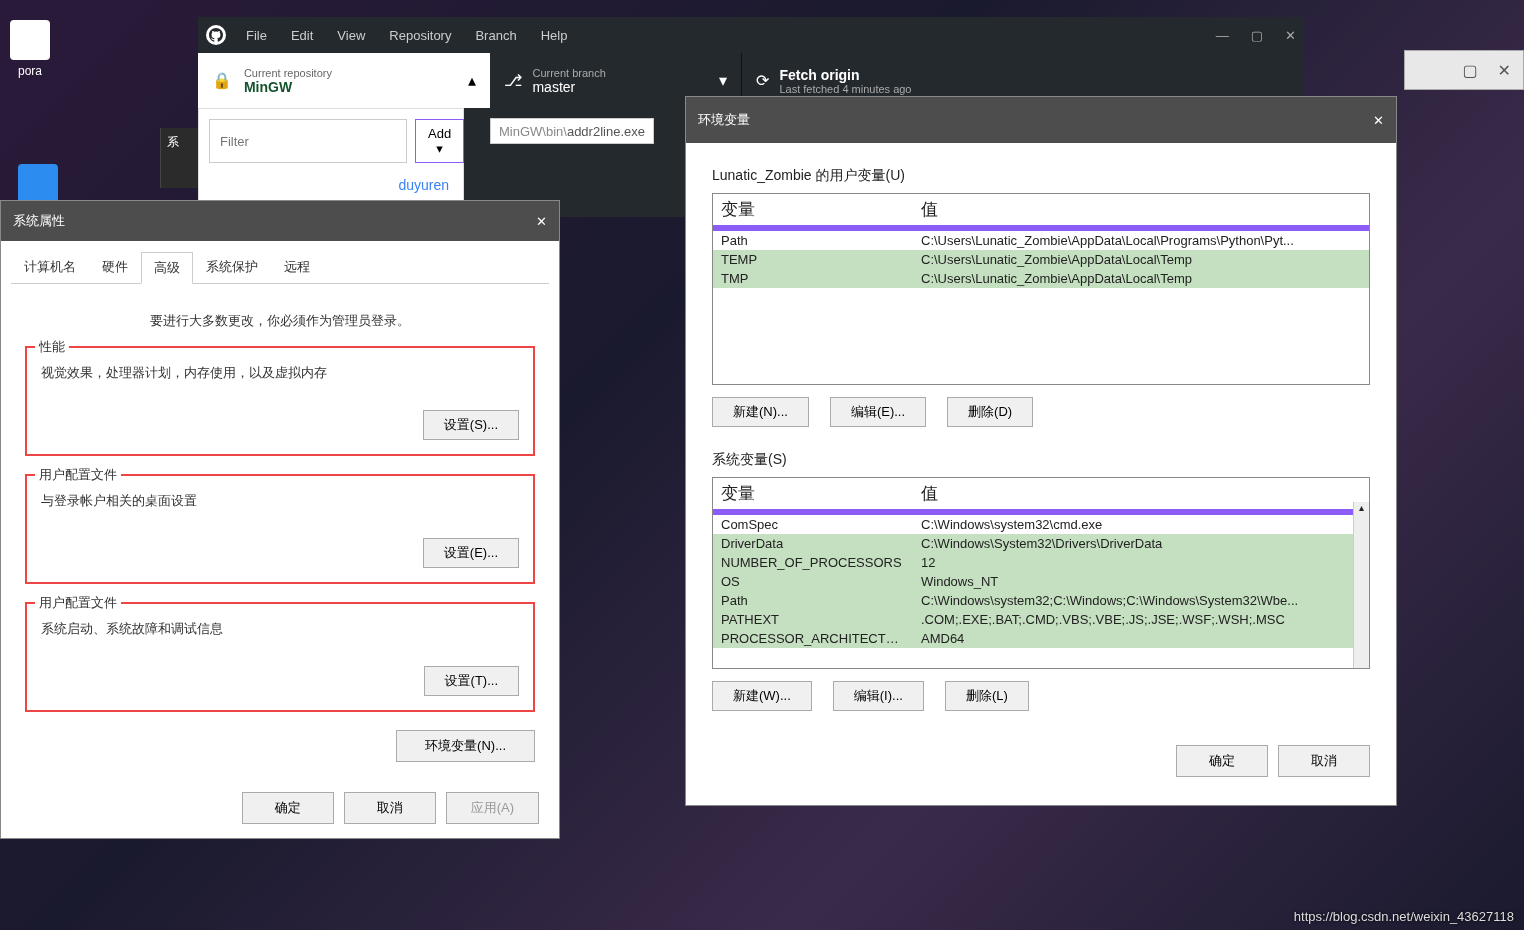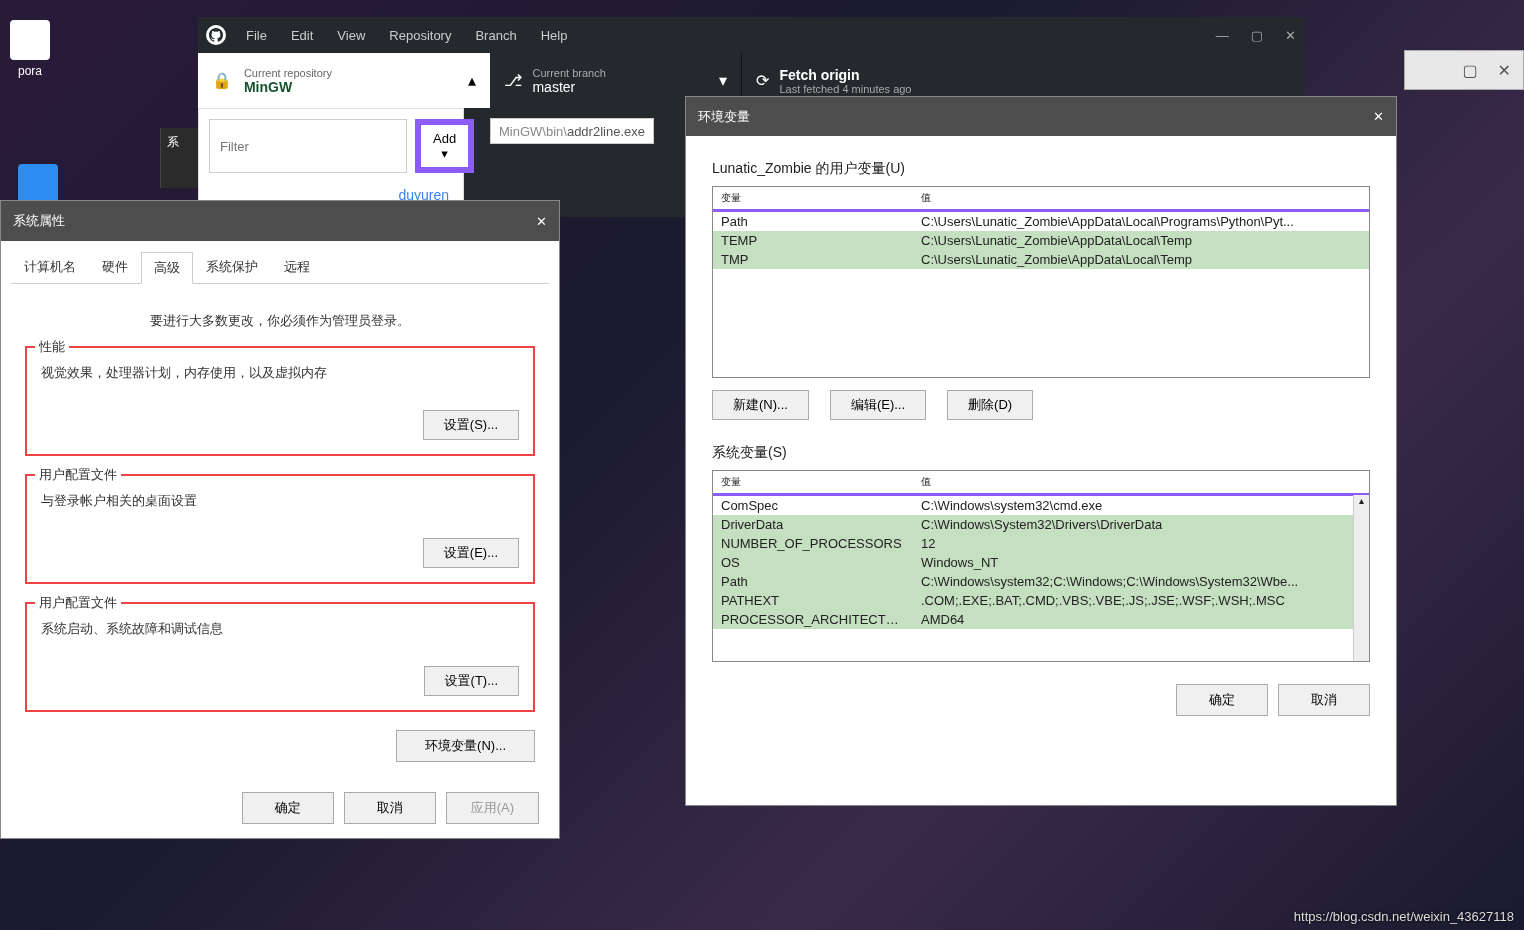--- a/index.html
+++ b/index.html
@@ -18,47 +18,47 @@
 .gh-repo-panel { width: 292px; background: #fff; display: flex; align-items: center; padding: 0 14px; position: relative; }
 .gh-repo-panel .label { font-size: 11px; color: #666; }
 .gh-repo-panel .value { font-size: 14px; color: #14532d; font-weight: bold; }
 .gh-branch { flex: 1; display: flex; align-items: center; padding: 0 14px; color: #fff; }
 .gh-fetch { width: 350px; display: flex; align-items: center; padding: 0 14px; color: #fff; }
 .gh-sub { font-size: 11px; color: #aaa; }
 .chevron { margin-left: auto; }
 .gh-repo-dropdown { position: absolute; top: 108px; left: 198px; width: 266px; background: #fff; border: 1px solid #ddd; padding: 10px; }
 .gh-filter-row { display: flex; gap: 8px; }
 .gh-filter { flex: 1; border: 1px solid #ccc; padding: 6px 10px; font-size: 13px; }
-.gh-add { border: 6px solid #8b5cf6; padding: 6px 12px; font-size: 13px; background:#fff; }
+.gh-add { border: 1px solid #8b5cf6; padding: 6px 12px; font-size: 13px; background:#fff; }
 .gh-repo-item { padding: 14px 4px 6px; font-size: 14px; color: #3b82f6; text-align: right; }
 .gh-pathbar { position: absolute; top: 118px; left: 490px; height: 26px; background: #fff; border: 1px solid #ccc; padding: 2px 8px; font-size: 13px; color: #555; display:flex; align-items:center; }
 
 
 .sysprop { position: absolute; left: 0; top: 200px; width: 560px; background: #fff; border: 1px solid #888; }
 .sysprop-title { height: 40px; background: #4d4d4d; color: #fff; display: flex; align-items: center; padding: 0 12px; font-size: 13px; }
 .sysprop-close { margin-left: auto; }
 .sysprop-tabs { display: flex; border-bottom: 1px solid #ccc; margin: 10px 10px 0; font-size: 13px; }
 .sysprop-tab { padding: 6px 12px; border: 1px solid transparent; color: #333; }
 .sysprop-tab.active { border: 1px solid #ccc; border-bottom: 1px solid #fff; background: #fff; position: relative; top: 1px; }
 .sysprop-body { padding: 16px 24px; font-size: 13px; color: #333; }
 .fieldset { border: 2px solid #ef4444; padding: 16px 14px 14px; margin-top: 8px; position: relative; }
 .fieldset-title { position: absolute; top: -10px; left: 8px; background: #fff; padding: 0 4px; font-size: 13px; }
 .fieldset .desc { margin-bottom: 28px; }
 .fieldset .btn-row { text-align: right; }
 .win-btn { border: 1px solid #aaa; background: #f0f0f0; padding: 5px 20px; font-size: 13px; cursor: pointer; }
 .sysprop-footer { display: flex; justify-content: flex-end; gap: 10px; padding: 14px 20px; }
 
 
 .envdlg { position: absolute; left: 685px; top: 96px; width: 712px; height: 710px; background: #fff; border: 1px solid #888; }
-.envdlg-title { height: 39px; background: #4d4d4d; color: #fff; display: flex; align-items: center; padding: 0 12px; font-size: 13px; justify-content: center; }
+.envdlg-title { height: 46px; background: #4d4d4d; color: #fff; display: flex; align-items: center; padding: 0 12px; font-size: 13px; justify-content: center; }
 .envdlg-body { padding: 24px 26px 10px; font-size: 14px; color: #222; }
 .envdlg-section-label { margin-bottom: 8px; }
 .env-table { border: 1px solid #888; height: 192px; overflow: hidden; margin-bottom: 12px; }
 .env-table.tall { height: 192px; }
-.env-header { display: flex; border-bottom: 3px solid #8b5cf6; font-size: 10px; align-items: center; }
+.env-header { display: flex; border-bottom: 6px solid #8b5cf6; font-size: 17px; align-items: center; }
 .env-header div { padding: 4px 8px; }
 .env-col1 { width: 200px; }
 .env-col2 { flex: 1; }
 .env-rows { }
 .env-row { display: flex; font-size: 13px; }
 .env-row div { padding: 2px 8px; white-space: nowrap; overflow: hidden; text-overflow: ellipsis; }
 .env-row.hl { background: #c5e0c0; }
 .env-btn-row { display: flex; gap: 21px; margin-bottom: 24px; }
 .envdlg-footer { display: flex; justify-content: flex-end; gap: 10px; padding: 0 26px 18px; }
 
@@ -262,20 +262,25 @@
           </div>
           <div class="env-row hl">
             <div class="env-col1">PROCESSOR_ARCHITECTURE</div>
             <div class="env-col2">AMD64</div>
           </div>
         </div>
       <div style="position:absolute;right:0;top:24px;bottom:0;width:16px;background:#eee;border-left:1px solid #ccc;">
         <div style="position:absolute;top:0;left:0;right:0;height:16px;text-align:center;font-size:10px;">▴</div>
       </div>
     </div>
+    <div class="env-btn-row">
+      <button class="win-btn">新建(W)...</button>
+      <button class="win-btn">编辑(I)...</button>
+      <button class="win-btn">删除(L)</button>
+    </div>
   </div>
   <div class="envdlg-footer">
     <button class="win-btn" style="padding:6px 32px;">确定</button>
     <button class="win-btn" style="padding:6px 32px;">取消</button>
   </div>
 </div>
 
 <div class="watermark">https://blog.csdn.net/weixin_43627118</div>
 
 </body></html>

